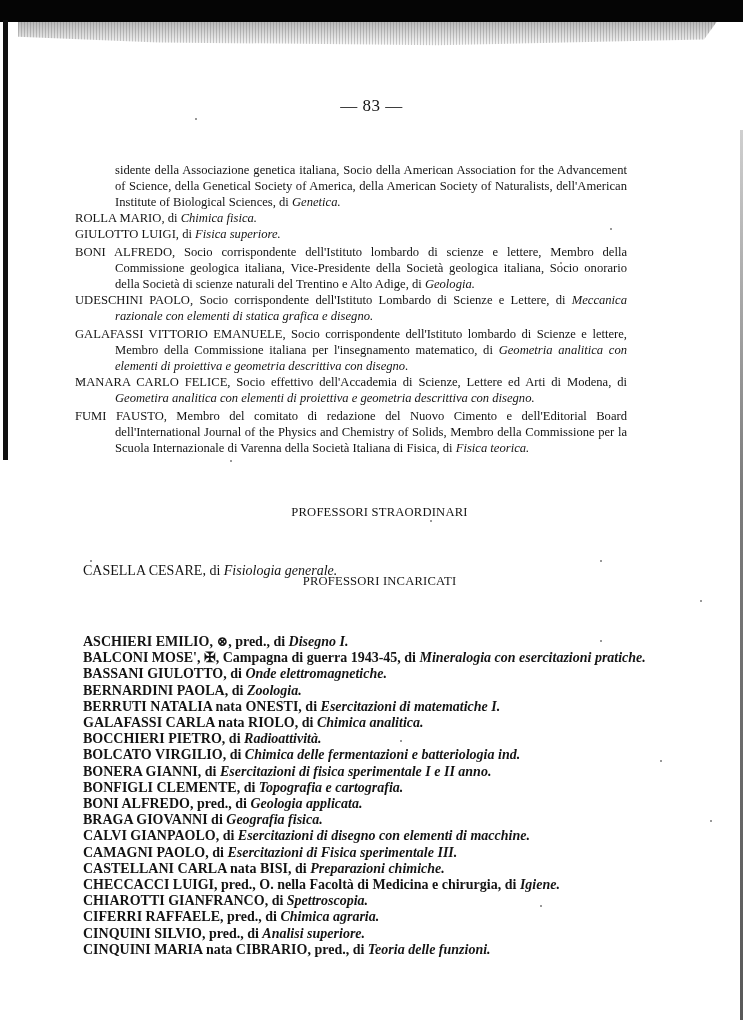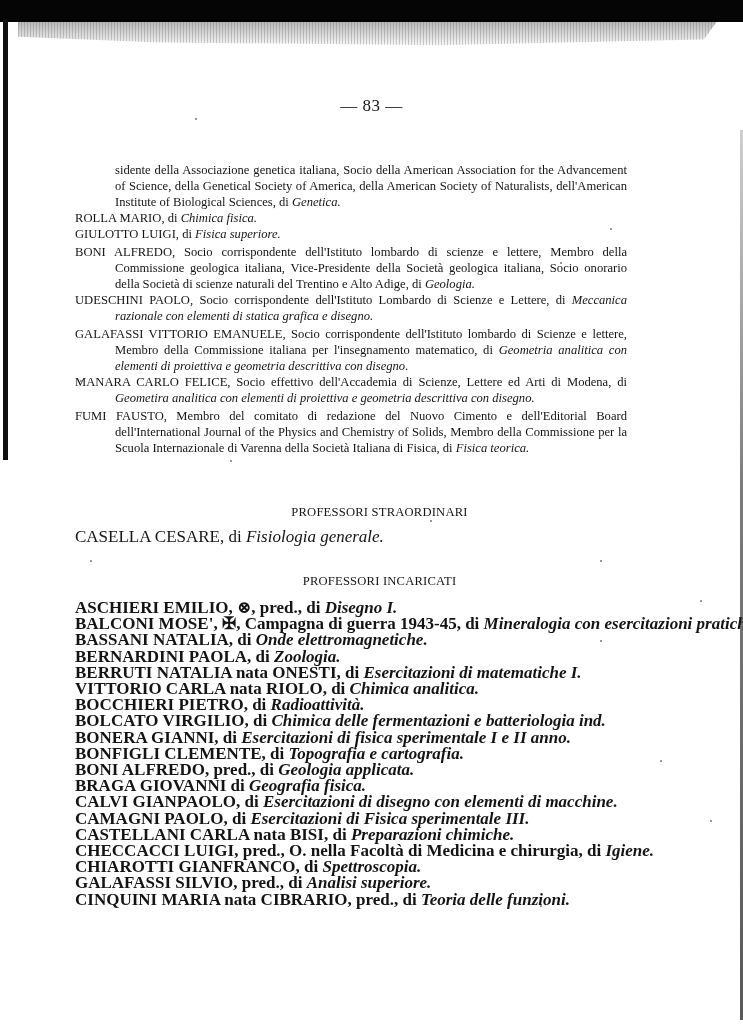--- a/index.html
+++ b/index.html
@@ -40,22 +40,22 @@
   }
   .entry { position: relative; margin: 0; text-align: justify; text-align-last: left; }
   .entry.hang { padding-left: 40px; text-indent: -40px; }
   .entry.cont { padding-left: 40px; }
   .entry i { font-style: italic; margin-top: 13px; }
   .heading {
     position: absolute; left: 0; width: 743px; text-align: center;
     font-size: 12.6px; letter-spacing: 0.2px; padding-left: 8px;
   }
   .list {
-    position: absolute; left: 75px; width: 600px;
-    font-size: 17px; line-height: 16.2px;
+    position: absolute; left: 83px; width: 600px;
+    font-size: 14px; line-height: 16.2px; margin-top: 34px;
   }
   .list .row { white-space: nowrap; }
   .speck { position: absolute; width: 2px; height: 2px; background: #777; border-radius: 1px; }
 </style>
 </head>
 <body>
 
 <div class="top-band"></div>
 <div class="top-noise"></div>
 <div class="left-bar"></div>
@@ -76,36 +76,37 @@
 
 <div class="heading" style="top:505px;">PROFESSORI STRAORDINARI</div>
 <div class="list" id="straord-list" style="top:529px;">
     <div class="row"><span>CASELLA CESARE</span><span>, di </span><i>Fisiologia generale.</i></div>
   </div>
 
 <div class="heading" style="top:574px;text-align:center;">PROFESSORI INCARICATI</div>
 <div class="list" id="incar-list" style="top:600px;font-weight:bold;">
     <div class="row"><span>ASCHIERI EMILIO</span><span>, ⊗, pred., di </span><i>Disegno I.</i></div>
     <div class="row"><span>BALCONI MOSE'</span><span>, ✠, Campagna di guerra 1943-45, di </span><i>Mineralogia con esercitazioni pratiche.</i></div>
-    <div class="row"><span>BASSANI NATALIA</span><span>, di </span><i>Onde elettromagnetiche.</i></div>
+    <div class="row"><span>BASSANI GIULOTTO</span><span>, di </span><i>Onde elettromagnetiche.</i></div>
     <div class="row"><span>BERNARDINI PAOLA</span><span>, di </span><i>Zoologia.</i></div>
     <div class="row"><span>BERRUTI NATALIA</span><span> nata ONESTI, di </span><i>Esercitazioni di matematiche I.</i></div>
-    <div class="row"><span>VITTORIO CARLA</span><span> nata RIOLO, di </span><i>Chimica analitica.</i></div>
+    <div class="row"><span>GALAFASSI CARLA</span><span> nata RIOLO, di </span><i>Chimica analitica.</i></div>
     <div class="row"><span>BOCCHIERI PIETRO</span><span>, di </span><i>Radioattività.</i></div>
     <div class="row"><span>BOLCATO VIRGILIO</span><span>, di </span><i>Chimica delle fermentazioni e batteriologia ind.</i></div>
     <div class="row"><span>BONERA GIANNI</span><span>, di </span><i>Esercitazioni di fisica sperimentale I e II anno.</i></div>
     <div class="row"><span>BONFIGLI CLEMENTE</span><span>, di </span><i>Topografia e cartografia.</i></div>
     <div class="row"><span>BONI ALFREDO</span><span>, pred., di </span><i>Geologia applicata.</i></div>
     <div class="row"><span>BRAGA GIOVANNI</span><span> di </span><i>Geografia fisica.</i></div>
     <div class="row"><span>CALVI GIANPAOLO</span><span>, di </span><i>Esercitazioni di disegno con elementi di macchine.</i></div>
     <div class="row"><span>CAMAGNI PAOLO</span><span>, di </span><i>Esercitazioni di Fisica sperimentale III.</i></div>
     <div class="row"><span>CASTELLANI CARLA</span><span> nata BISI, di </span><i>Preparazioni chimiche.</i></div>
     <div class="row"><span>CHECCACCI LUIGI</span><span>, pred., O. nella Facoltà di Medicina e chirurgia, di </span><i>Igiene.</i></div>
     <div class="row"><span>CHIAROTTI GIANFRANCO</span><span>, di </span><i>Spettroscopia.</i></div>
-    <div class="row"><span>GALAFASSI SILVIO</span><span>, pred., di </span><i>Analisi superiore.</i></div>
+    <div class="row"><span>CIFERRI RAFFAELE</span><span>, pred., di </span><i>Chimica agraria.</i></div>
+    <div class="row"><span>CINQUINI SILVIO</span><span>, pred., di </span><i>Analisi superiore.</i></div>
     <div class="row"><span>CINQUINI MARIA</span><span> nata CIBRARIO, pred., di </span><i>Teoria delle funzioni.</i></div>
   </div>
 
 <div class="speck" style="left: 195px; top: 118px;"></div>
 <div class="speck" style="left: 440px; top: 170px;"></div>
 <div class="speck" style="left: 560px; top: 262px;"></div>
 <div class="speck" style="left: 610px; top: 228px;"></div>
 <div class="speck" style="left: 80px; top: 380px;"></div>
 <div class="speck" style="left: 230px; top: 460px;"></div>
 <div class="speck" style="left: 430px; top: 520px;"></div>

